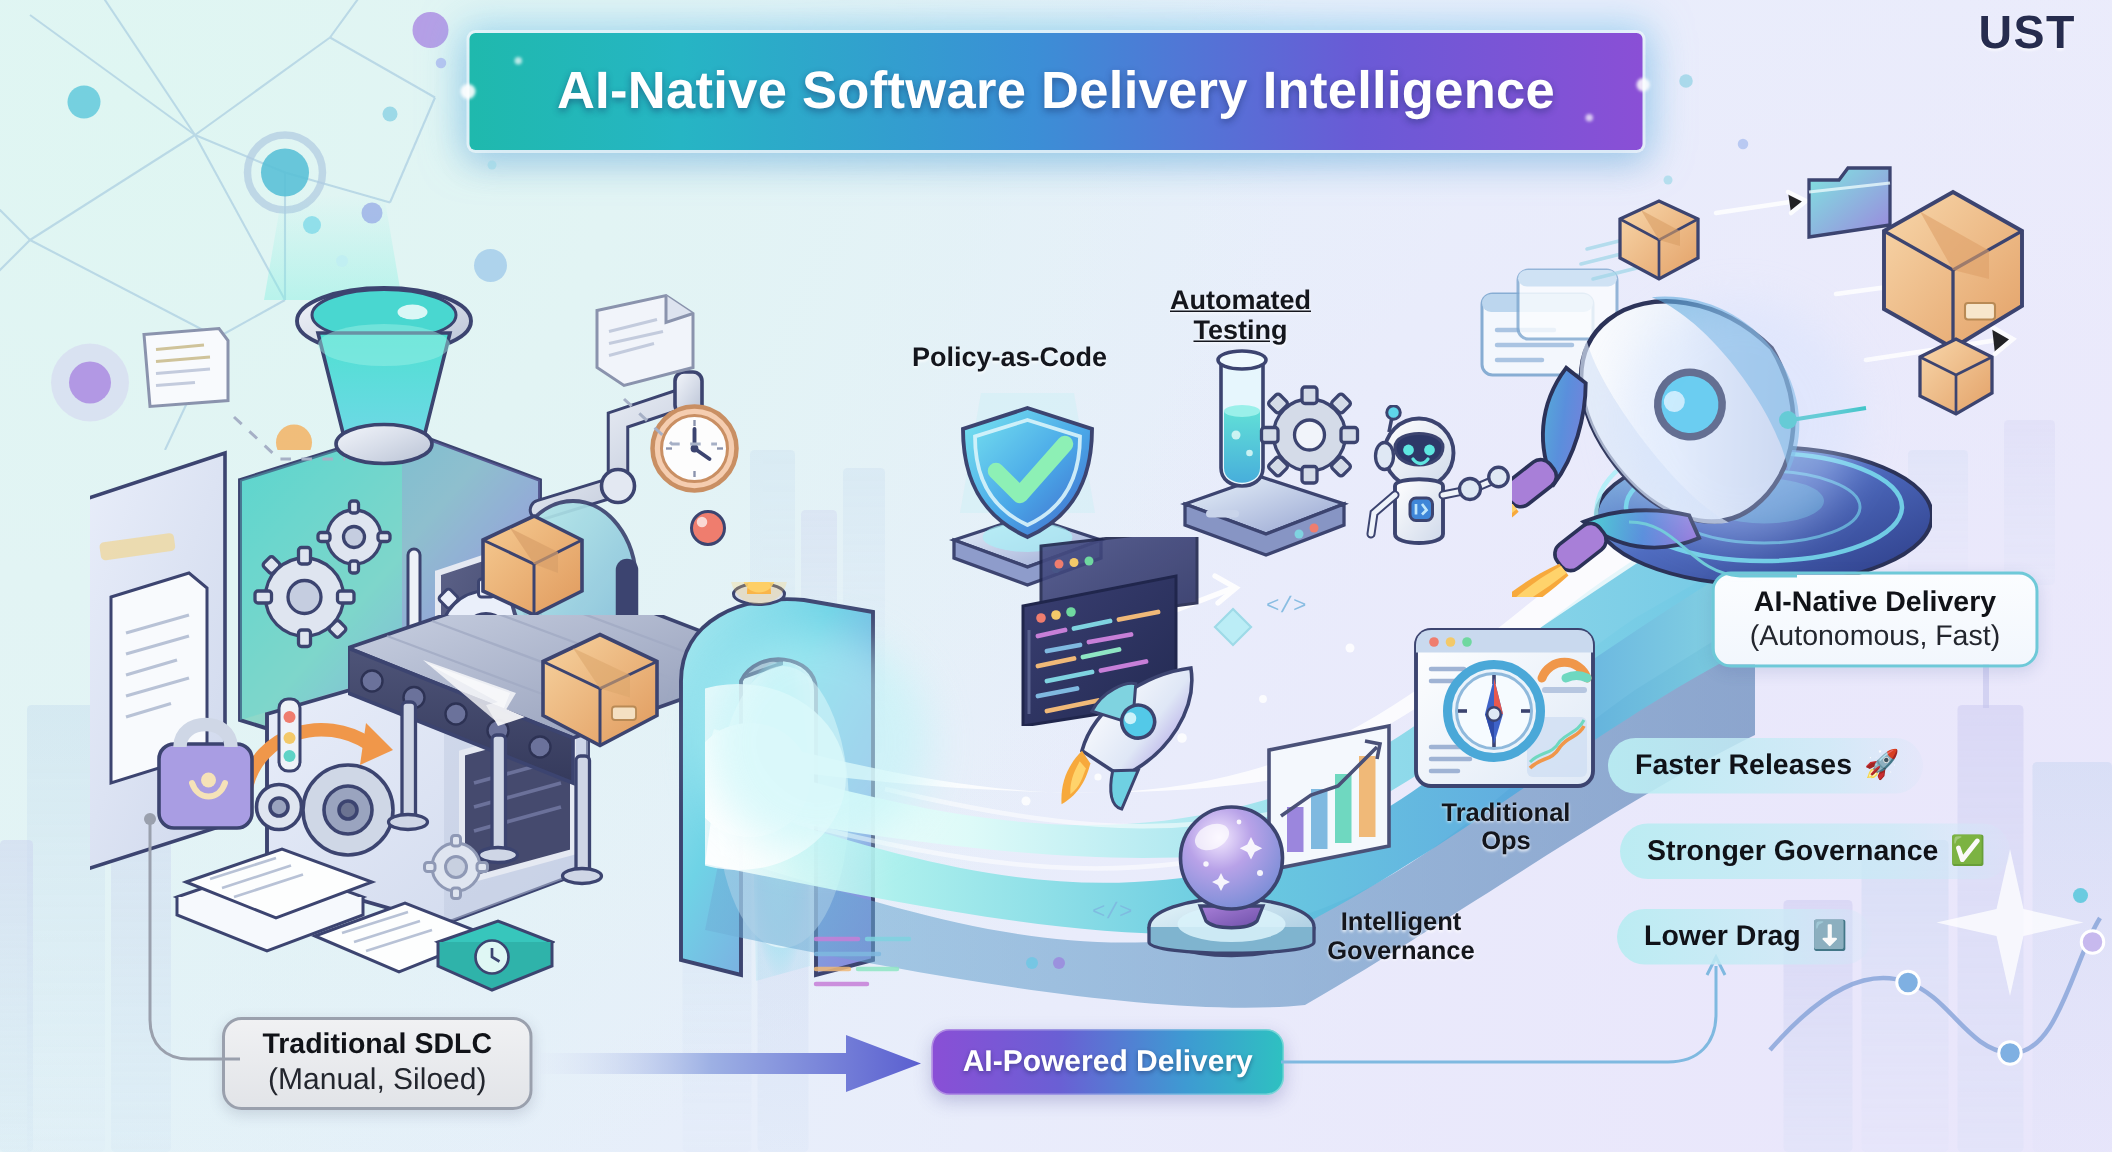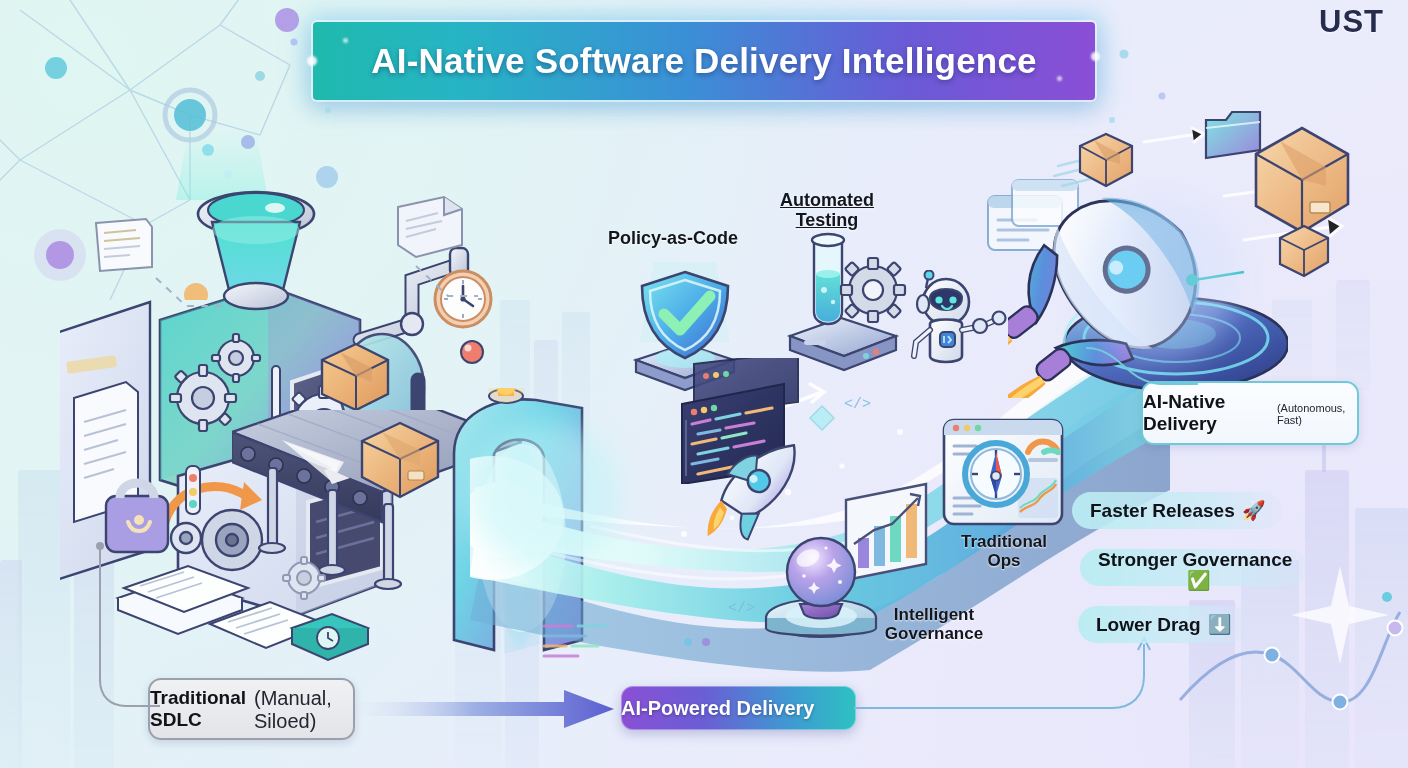--- a/index.html
+++ b/index.html
@@ -44,56 +44,56 @@
   
   .art{position:absolute;}
 
   
   .lab{position:absolute;color:#14161d;font-weight:bold;line-height:1.12;
        text-align:center;text-shadow:0 1px 2px rgba(255,255,255,.85);}
   .lab.sz18{font-size:18px;}
   .lab.sz17{font-size:17px;}
 
   
-  .callout{position:absolute;border-radius:13px;display:flex;
+  .callout{position:absolute;border-radius:13px;display:flex;flex-direction:column;
     align-items:center;justify-content:center;}
   .callout .l1{font-weight:bold;color:#111318;}
   .callout .l2{color:#23262e;}
 
   #callout-ai-native{left:1141px;top:381px;width:214px;height:60px;
     background:linear-gradient(180deg,#fbfdff,#f2f7fd);
     border:2px solid #6ec9d8;
     box-shadow:0 3px 10px rgba(60,90,150,.16);}
   #callout-ai-native .l1{font-size:19px;}
-  #callout-ai-native .l2{font-size:11px;margin-top:1px;}
+  #callout-ai-native .l2{font-size:19px;margin-top:1px;}
 
   #callout-trad{left:148px;top:678px;width:203px;height:58px;
     background:linear-gradient(180deg,#f0f1f3,#e2e4e8);
     border:2px solid #9aa0ad;
     box-shadow:0 3px 9px rgba(70,80,110,.18);}
   #callout-trad .l1{font-size:19px;}
   #callout-trad .l2{font-size:20px;margin-top:1px;}
 
   
   #pill-ai-delivery{position:absolute;left:621px;top:686px;width:235px;height:44px;
-    border-radius:12px;display:flex;align-items:center;
+    border-radius:12px;display:flex;align-items:center;justify-content:center;
     background:linear-gradient(90deg,#8a4fd6 0%,#6a5fd4 36%,#3e9ad2 72%,#2ec1c1 100%);
     box-shadow:0 4px 12px rgba(70,70,150,.28),0 0 0 1px rgba(255,255,255,.35) inset;}
   #pill-ai-delivery span{color:#fff;font-size:20px;font-weight:bold;
     text-shadow:0 1px 3px rgba(25,35,80,.45);}
 
   
   .chip{position:absolute;height:37px;border-radius:19px;display:flex;align-items:center;
     padding:0 16px 0 18px;
     background:linear-gradient(90deg,rgba(185,236,242,.95),rgba(203,234,246,.75) 70%,rgba(216,228,248,.25));
     }
   .chip .t{color:#101218;font-size:19px;font-weight:bold;white-space:nowrap;}
   .chip .ic{margin-left:8px;font-size:19px;line-height:1;}
   #chip-0{left:1072px;top:492px;}
-  #chip-1{left:1080px;top:549px;flex-direction:column;}
+  #chip-1{left:1080px;top:549px;}
   #chip-2{left:1078px;top:606px;text-align:center;}
 
   
   .glow{position:absolute;border-radius:50%;filter:blur(14px);}
 </style>
 </head>
 <body>
 
 <div id="stage">
 

